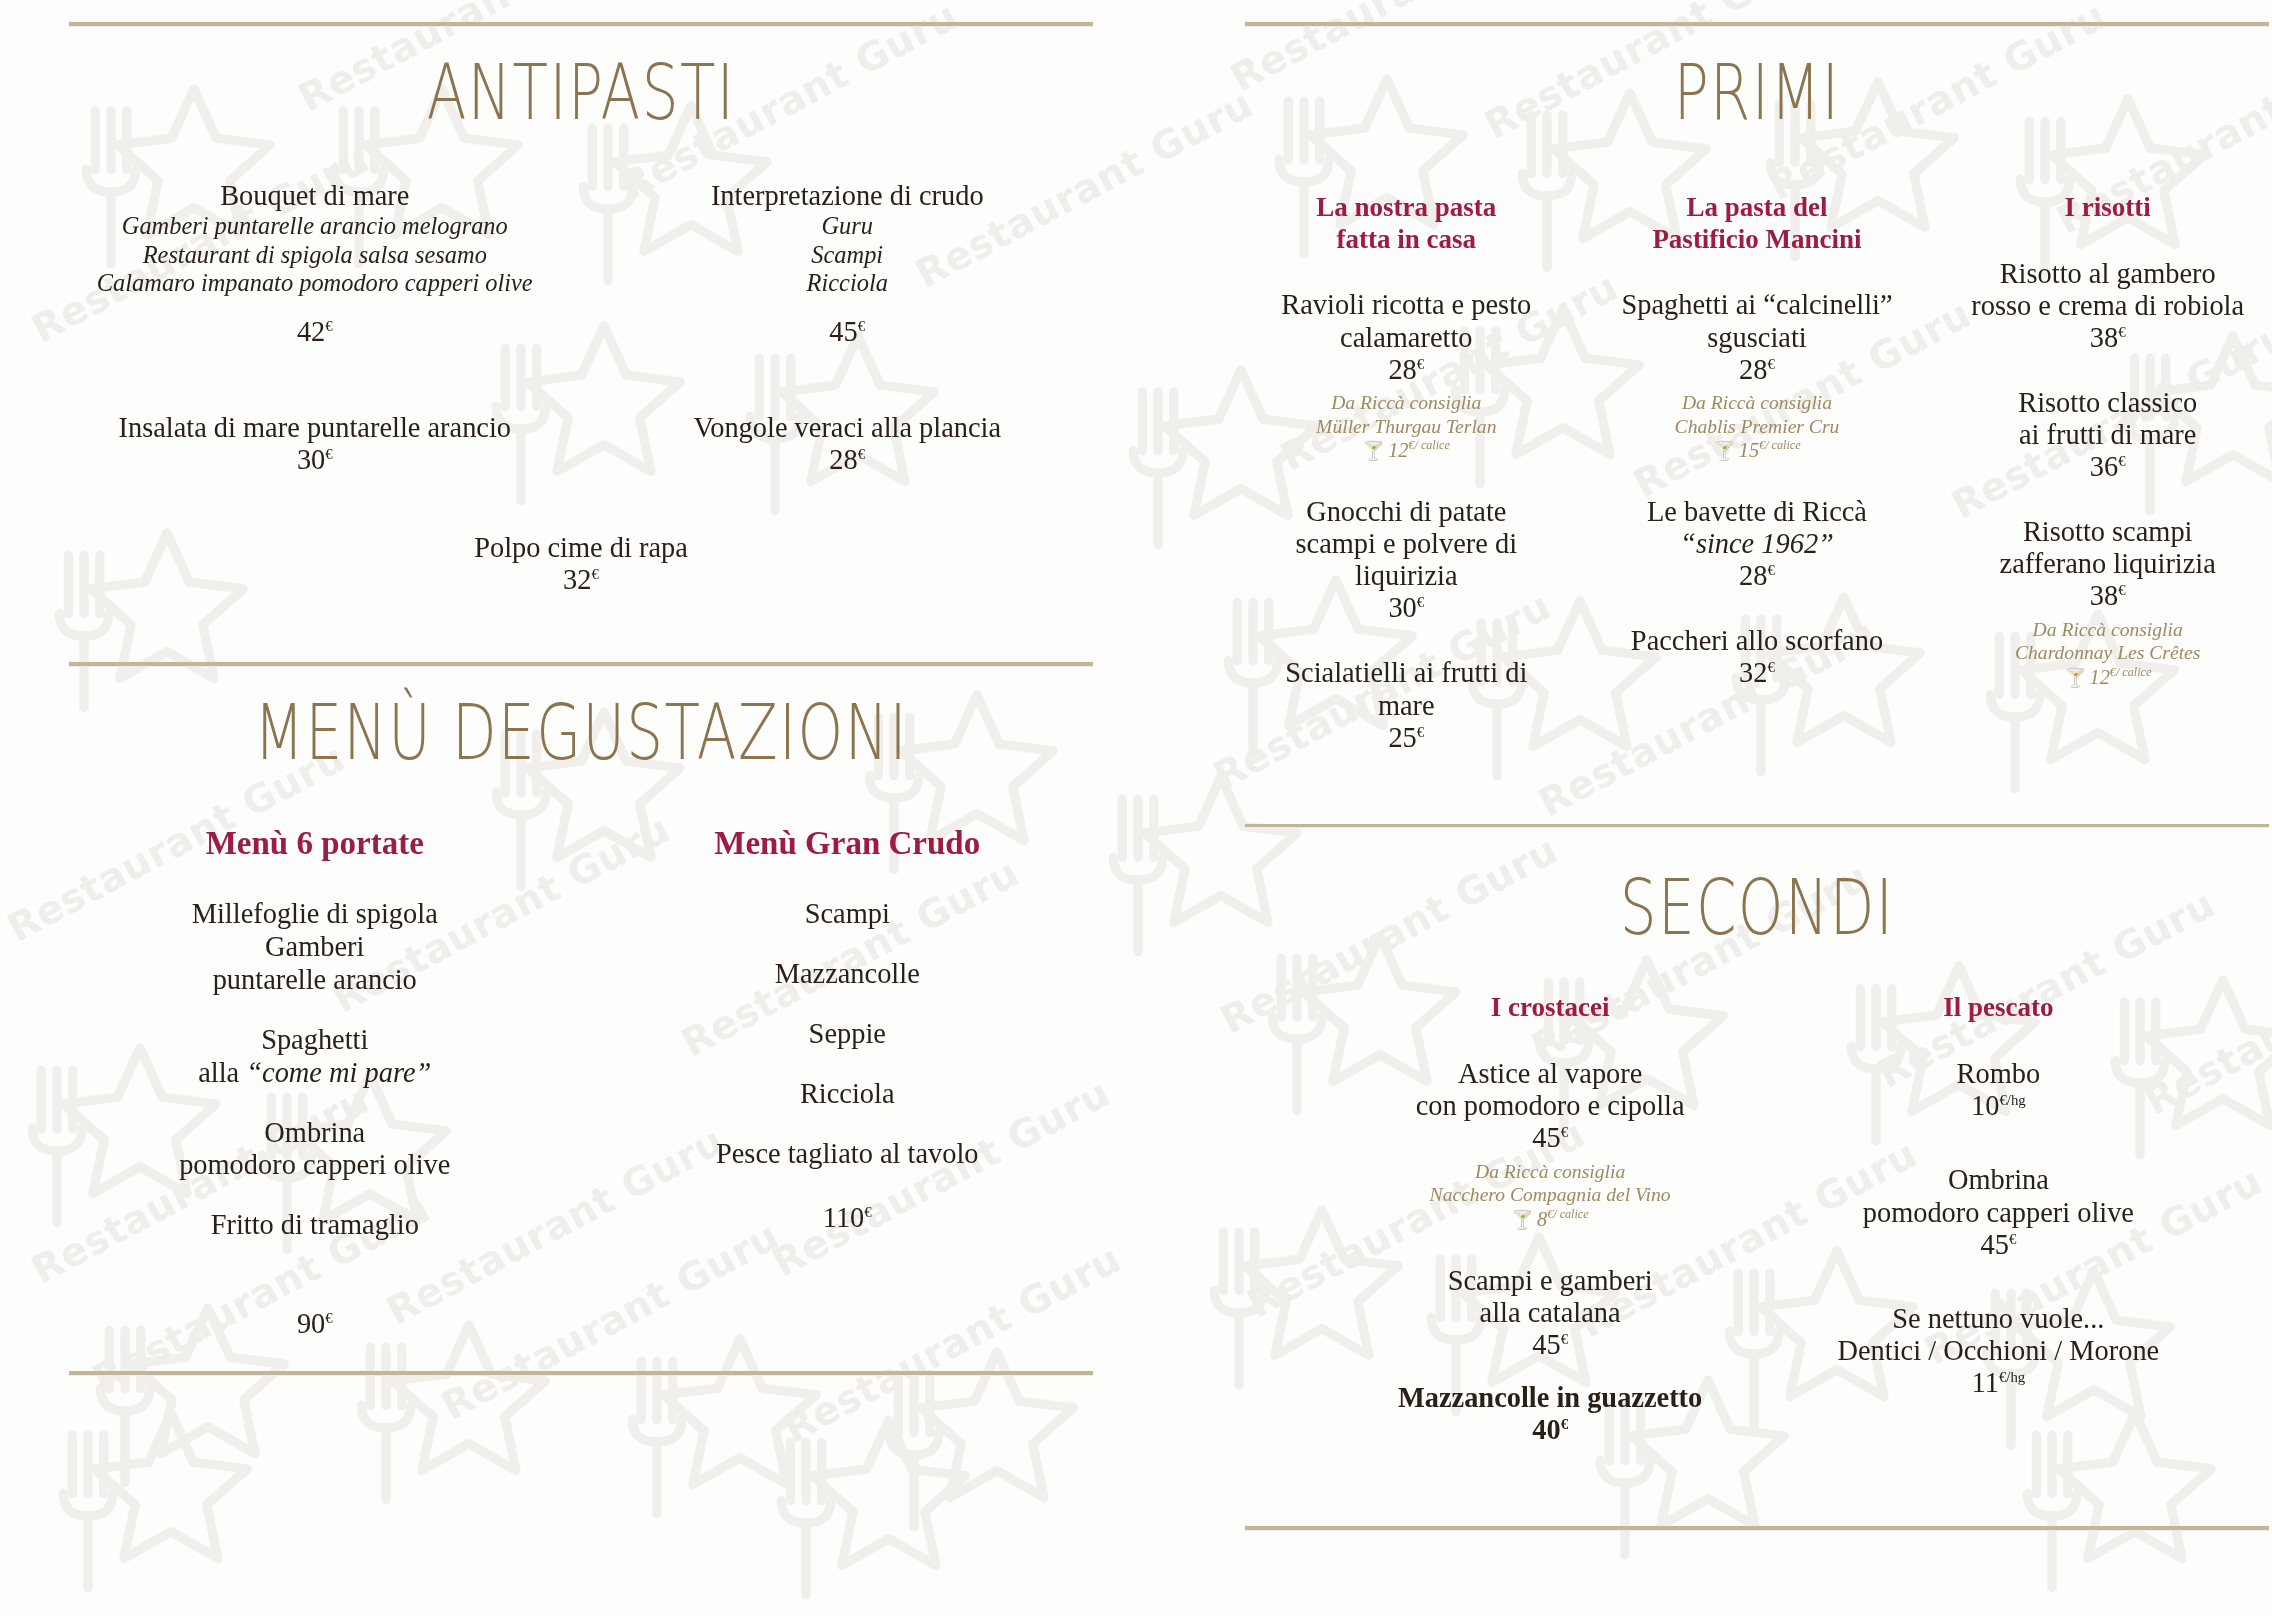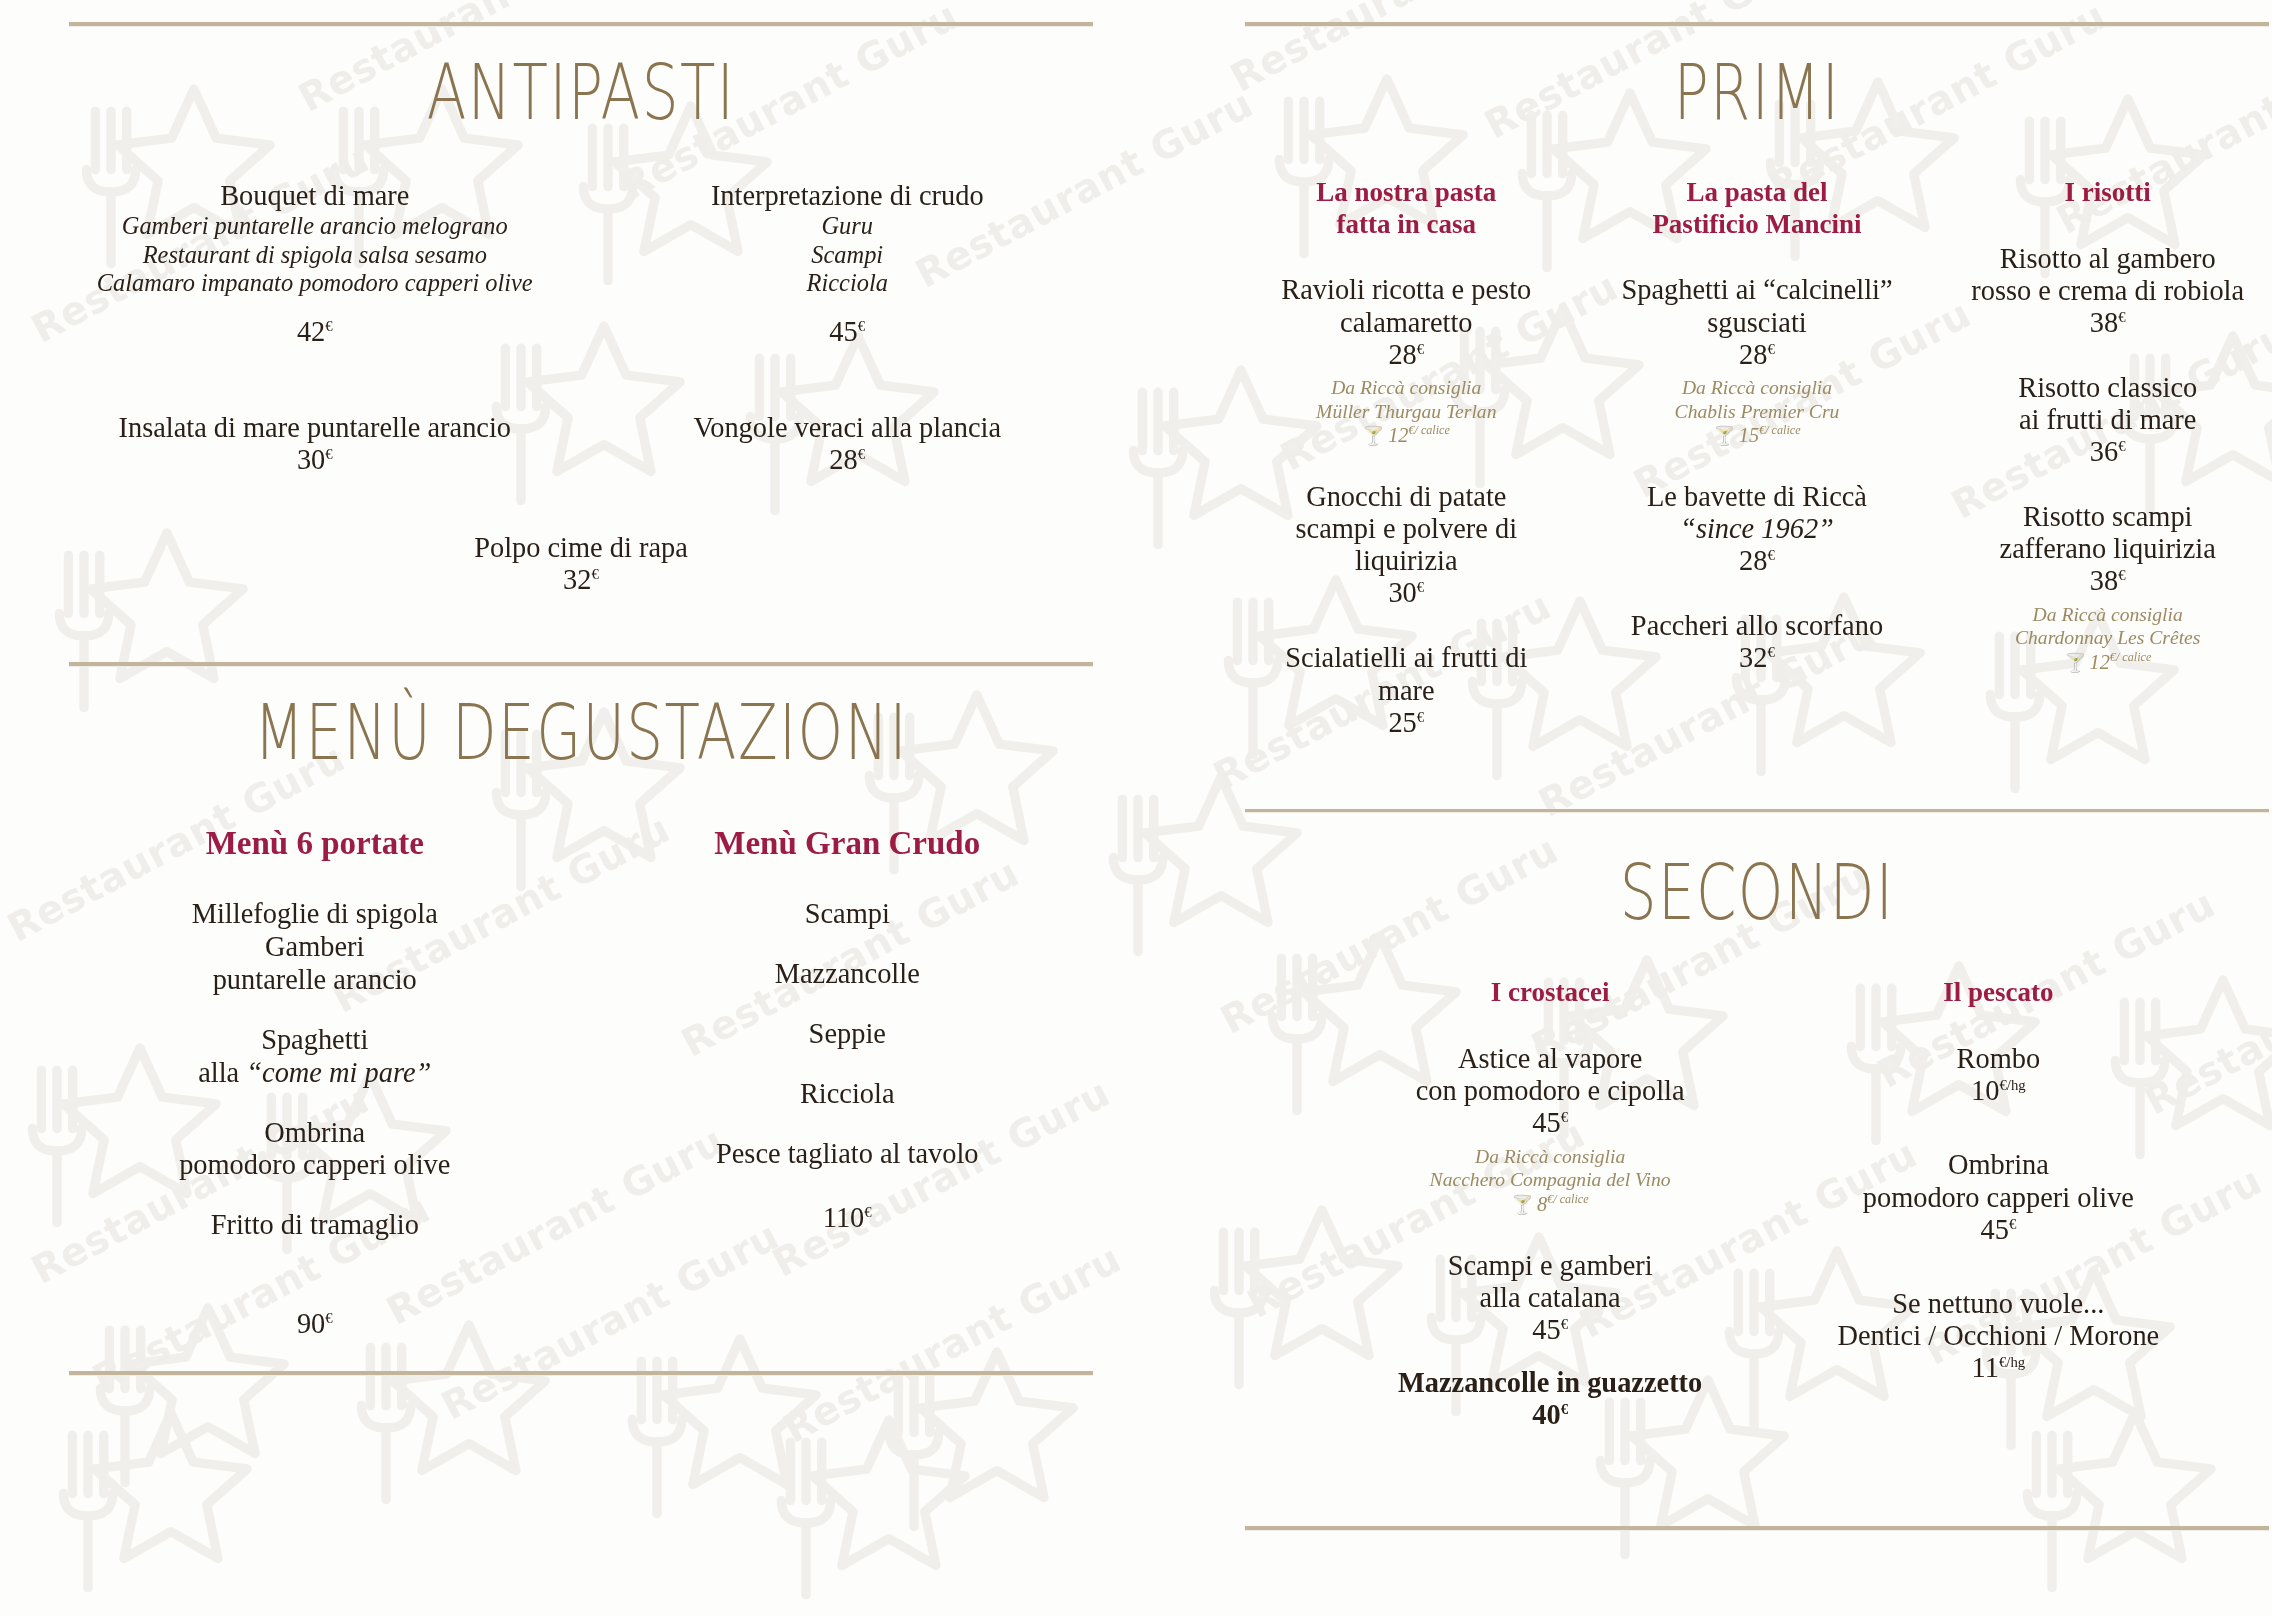--- a/index.html
+++ b/index.html
@@ -130,21 +130,21 @@
   .two {
     display: flex;
     justify-content: space-between;
   }
   .two > .cell { width: 48%; }
 
   .three {
     display: flex;
     justify-content: space-between;
   }
-  .three > .cell { width: 31.5%; }
+  .three > .cell { width: 31.5%; margin-top: 15px; }
 
   .tast-item {
     text-align: center;
     font-size: 28.4px;
     line-height: 1.16;
   }
   .tast-item .sub { display: block; }
   .tast-item .it { font-style: italic; }
 
   .center-dish { text-align: center; }

